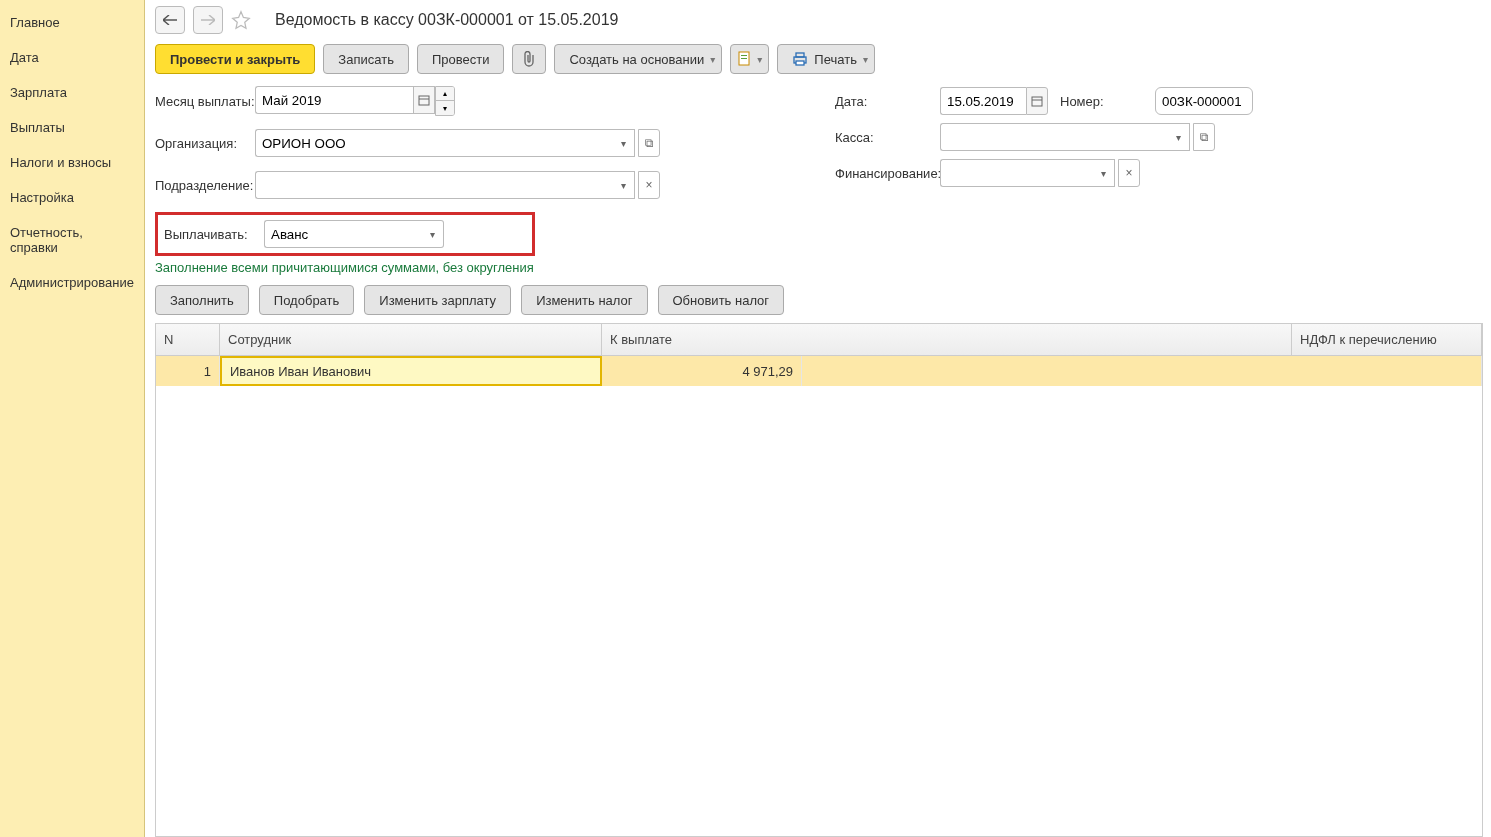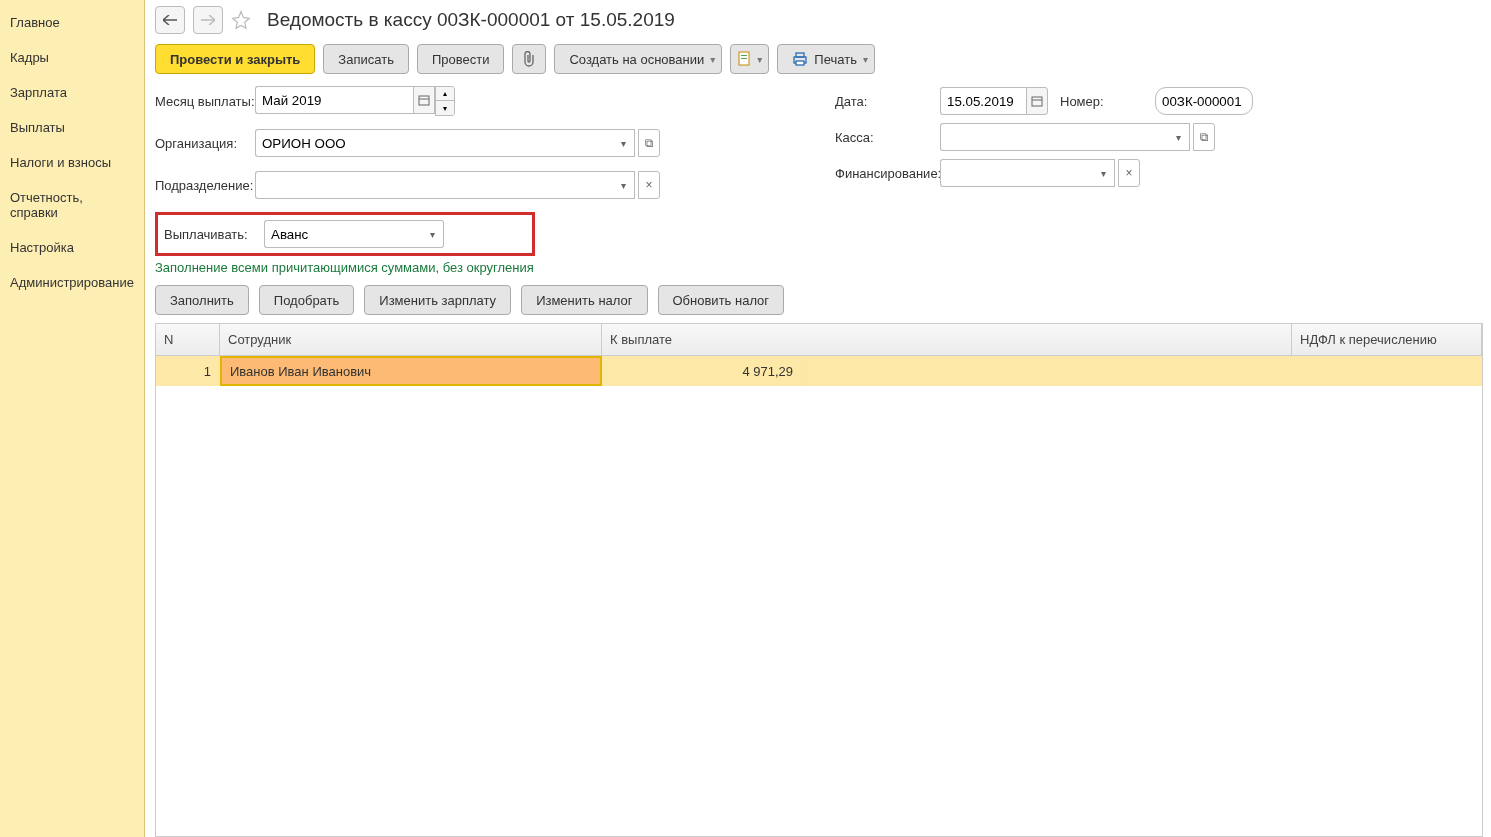--- a/index.html
+++ b/index.html
@@ -4,33 +4,33 @@
 <style>
   * { box-sizing: border-box; }
   html, body { margin: 0; padding: 0; height: 100%; font-family: Arial, sans-serif; font-size: 13px; color: #333; }
   body { display: flex; background: #fff; }
   .sidebar { width: 145px; background: #fdeeb3; border-right: 1px solid #d6c47b; padding-top: 5px; }
   .sidebar-item { padding: 10px 10px; cursor: pointer; color: #333; }
   .main { flex: 1; display: flex; flex-direction: column; padding: 6px 8px 0 10px; overflow: hidden; }
   .header-row { display: flex; align-items: center; gap: 8px; margin-bottom: 10px; }
   .nav-btn { width: 30px; height: 28px; border: 1px solid #bbb; border-radius: 4px; background: #f5f5f5; display: flex; align-items: center; justify-content: center; cursor: pointer; }
   .star-icon { width: 20px; height: 20px; color: #bbb; display: flex; align-items: center; justify-content: center; }
-  .title { font-size: 19px; color: #333; font-weight: normal; margin-left: 8px; }
+  .title { font-size: 16px; color: #333; font-weight: normal; margin-left: 16px; }
   .toolbar { display: flex; gap: 8px; margin-bottom: 12px; align-items: center; }
   .btn { border: 1px solid #aaa; border-radius: 4px; background: #e5e5e5; padding: 6px 14px; cursor: pointer; font-size: 13px; height: 30px; display: flex; align-items: center; }
   .btn-primary { background: #ffde31; border: 1px solid #c9a800; font-weight: bold; }
   .btn-icon { width: 34px; justify-content: center; padding: 0; }
   .btn-drop { padding-right: 6px; }
   .caret { margin-left: 6px; font-size: 10px; color: #777; }
   .form-row { display: flex; align-items: center; height: 30px; }
   .lbl { width: 95px; white-space: nowrap; }
   .lbl-wide { width: 100px; }
   .lbl-right { width: 105px; }
   .field { display: flex; align-items: flex-start; }
-  .input { height: 28px; border: 1px solid #bbb; border-radius: 11px; padding: 0 6px; background: #fff; }
+  .input { height: 28px; border: 1px solid #bbb; border-radius: 6px; padding: 0 6px; background: #fff; }
   .input-month { width: 158px; border-right: none; border-radius: 3px 0 0 3px; }
   .picker { width: 22px; height: 28px; border: 1px solid #bbb; background: #f5f5f5; display: flex; align-items: center; justify-content: center; cursor: pointer; font-size: 12px; }
   .spinner { display: flex; flex-direction: column; border: 1px solid #bbb; border-radius: 0 3px 3px 0; overflow: hidden; }
   .spinner-btn { height: 14px; width: 18px; background: #f5f5f5; display: flex; align-items: center; justify-content: center; font-size: 8px; cursor: pointer; border: none; }
   .spinner-btn:first-child { border-bottom: 1px solid #bbb; }
   .org-input { width: 358px; border-right: none; border-radius: 3px 0 0 3px; }
   .drop-btn { width: 22px; height: 28px; border: 1px solid #bbb; border-left: none; background: #fff; display: flex; align-items: center; justify-content: center; cursor: pointer; font-size: 10px; color: #666; }
   .ext-btn { width: 22px; height: 28px; border: 1px solid #bbb; border-radius: 0 3px 3px 0; margin-left: 3px; background: #fff; display: flex; align-items: center; justify-content: center; cursor: pointer; font-size: 12px; color: #666; }
   .x-btn { width: 22px; height: 28px; border: 1px solid #bbb; border-radius: 0 3px 3px 0; margin-left: 3px; background: #fff; display: flex; align-items: center; justify-content: center; cursor: pointer; font-size: 12px; color: #666; }
   .date-input { width: 86px; border-right: none; border-radius: 3px 0 0 3px; }
@@ -46,39 +46,39 @@
   .th { padding: 8px; border-right: 1px solid #ccc; font-size: 13px; color: #444; }
   .th-n { width: 64px; }
   .th-emp { width: 382px; }
   .th-pay { width: 690px; }
   .th-ndfl { flex: 1; }
   .tbody { flex: 1; }
   .tr { display: flex; height: 30px; }
   .tr-sel { background: #fde8a8; }
   .td { padding: 0 8px; border-right: 1px solid #e5e5e5; display: flex; align-items: center; }
   .td-n { width: 64px; justify-content: flex-end; }
-  .td-emp { width: 382px; background: #fdba74; border: 2px solid #e2b500; }
+  .td-emp { width: 382px; background: #fef9c3; border: 2px solid #e2b500; }
   .td-pay { width: 200px; justify-content: flex-end; }
   .td-rest { flex: 1; }
   .two-col { display: flex; }
   .left-block { display: flex; flex-direction: column; gap: 12px; width: 680px; }
   .right-block { display: flex; flex-direction: column; gap: 6px; }
   svg { display: block; }
 </style>
 </head>
 <body>
 
 <div class="sidebar">
   <div class="sidebar-item">Главное</div>
-  <div class="sidebar-item">Кадры</div>
+  <div class="sidebar-item">Дата</div>
   <div class="sidebar-item">Зарплата</div>
   <div class="sidebar-item">Выплаты</div>
   <div class="sidebar-item">Налоги и взносы</div>
+  <div class="sidebar-item">Настройка</div>
   <div class="sidebar-item">Отчетность, справки</div>
-  <div class="sidebar-item">Настройка</div>
   <div class="sidebar-item">Администрирование</div>
 </div>
 
 <div class="main">
   <div class="header-row">
     <div class="nav-btn">
       <svg width="14" height="10" viewBox="0 0 14 10">
           <path d="M6 0 L0 5 L6 10 M0 5 H14" stroke="#555" stroke-width="1.5" fill="none"></path>
         </svg>
     </div>

